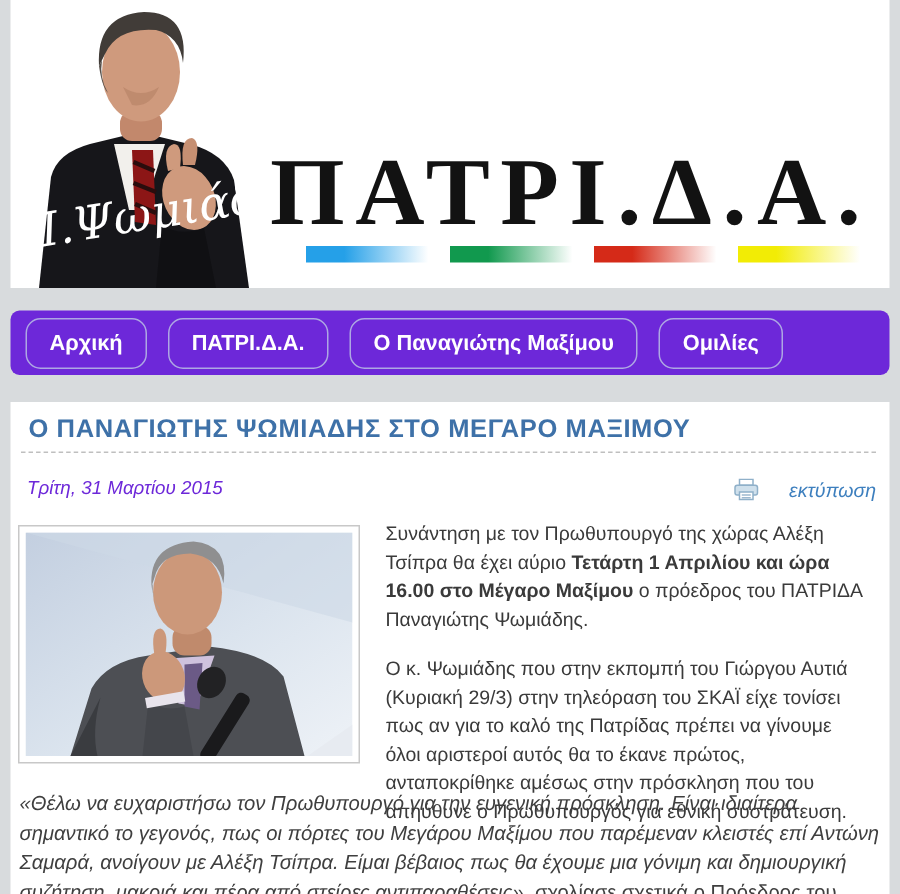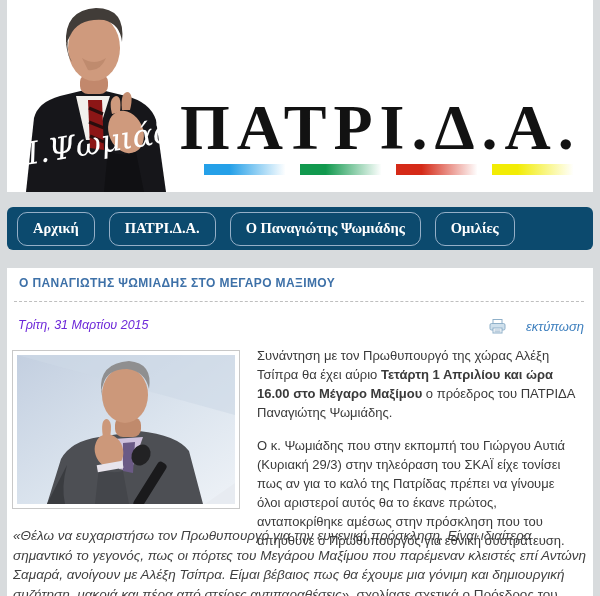--- a/index.html
+++ b/index.html
@@ -40,21 +40,21 @@
     border-radius:10px;color:#ffffff;font-weight:bold;font-size:14.5px;
     white-space:nowrap;cursor:pointer;background:transparent;
   }
   
   .content-box{
     position:absolute;left:7px;top:268px;width:586px;height:328px;
     background:#ffffff;
   }
   .article-title{
     position:absolute;left:12px;top:8px;margin:0;
-    font-size:12px;font-weight:bold;letter-spacing:0.4px;
+    font-size:17px;font-weight:bold;letter-spacing:0.4px;
     color:#3e71a8;white-space:nowrap;
   }
   .title-divider{
     position:absolute;left:7px;top:33px;width:570px;height:0;
     border-top:1px dashed #bfbfbf;
   }
   .article-date{
     position:absolute;left:11px;top:50px;
     font-size:12.5px;font-style:italic;color:#6d28d9;
   }
@@ -121,24 +121,24 @@
   <div class="logo-text">ΠΑΤΡΙ.Δ.Α.</div>
 
   <div class="logo-bars">
     <div class="logo-bar" style="background: linear-gradient(90deg, rgb(37, 160, 232) 0%, rgb(37, 160, 232) 30%, rgba(255, 255, 255, 0) 96%);"></div>
     <div class="logo-bar" style="background: linear-gradient(90deg, rgb(17, 153, 78) 0%, rgb(17, 153, 78) 30%, rgba(255, 255, 255, 0) 96%);"></div>
     <div class="logo-bar" style="background: linear-gradient(90deg, rgb(213, 42, 24) 0%, rgb(213, 42, 24) 30%, rgba(255, 255, 255, 0) 96%);"></div>
     <div class="logo-bar" style="background: linear-gradient(90deg, rgb(242, 236, 5) 0%, rgb(242, 236, 5) 30%, rgba(255, 255, 255, 0) 96%);"></div>
   </div>
 </div>
 
-<div class="nav-bar" style="background: #0c4a6e; font-family: Liberation Serif, serif;">
+<div class="nav-bar" style="background: #6d28d9;">
   <div class="nav-item">Αρχική</div>
   <div class="nav-item">ΠΑΤΡΙ.Δ.Α.</div>
-  <div class="nav-item">Ο Παναγιώτης Ψωμιάδης</div>
+  <div class="nav-item">Ο Παναγιώτης Μαξίμου</div>
   <div class="nav-item">Ομιλίες</div>
 </div>
 
 <div class="content-box">
 
   <h1 class="article-title" style="color: rgb(62, 113, 168);">Ο ΠΑΝΑΓΙΩΤΗΣ ΨΩΜΙΑΔΗΣ ΣΤΟ ΜΕΓΑΡΟ ΜΑΞΙΜΟΥ</h1>
   <div class="title-divider"></div>
 
   <div class="article-date">Τρίτη, 31 Μαρτίου 2015</div>
 

